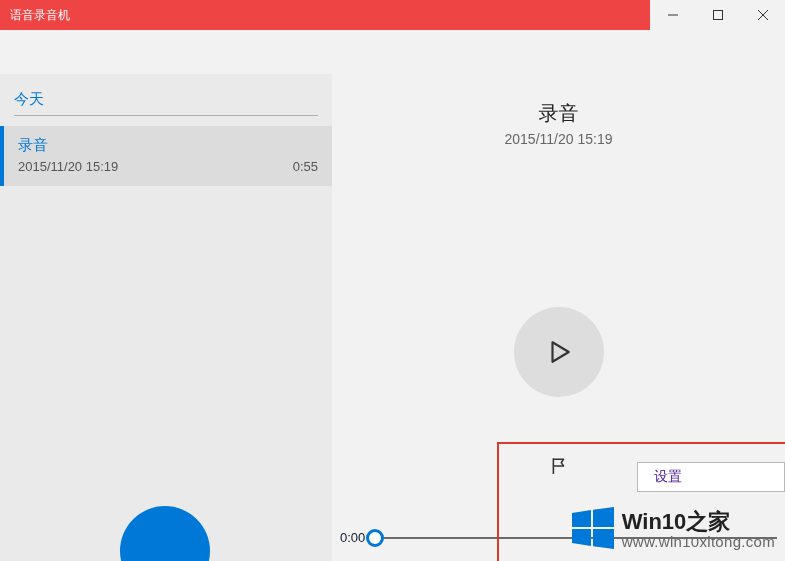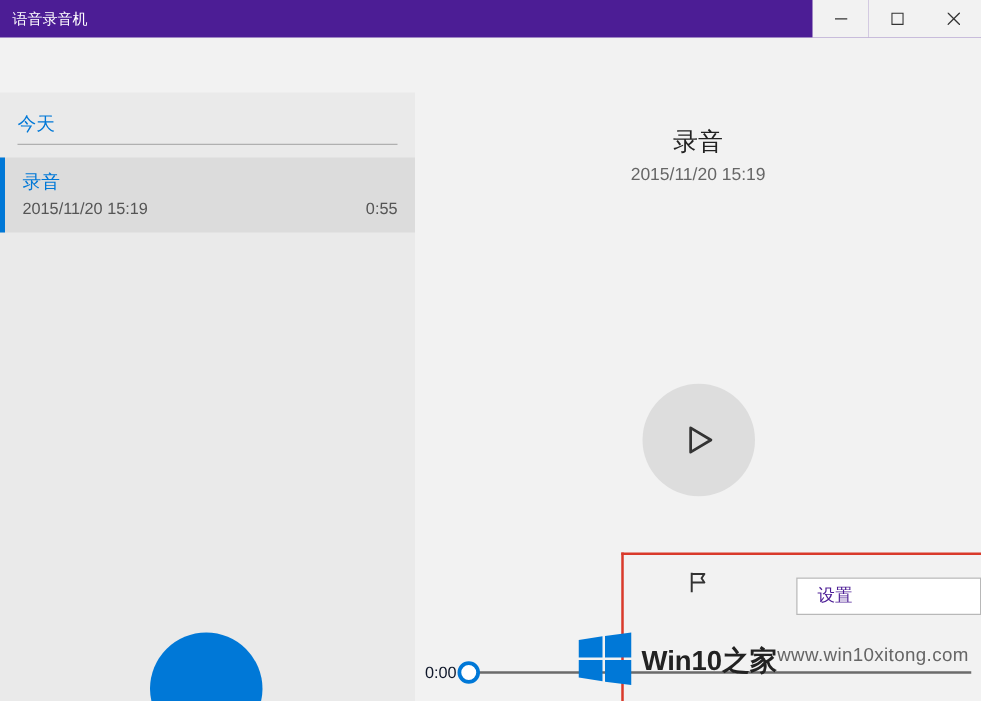--- a/index.html
+++ b/index.html
@@ -1,17 +1,17 @@
 <!DOCTYPE html>
 <html><head>
   <meta charset="utf-8">
   <style>
     * { margin: 0; padding: 0; box-sizing: border-box; }
     body { width: 785px; height: 561px; font-family: "Microsoft YaHei", "Segoe UI", sans-serif; overflow: hidden; position: relative; background: #f2f2f2; }
-    .titlebar { height: 30px; background: #4c1d95; display: flex; align-items: center; color: white; }
+    .titlebar { height: 30px; background: #ef4444; display: flex; align-items: center; color: white; }
     .titlebar-title { padding-left: 10px; font-size: 12px; flex: 1; }
     .win-controls { display: flex; height: 100%; }
     .win-btn { width: 45px; height: 30px; display: flex; align-items: center; justify-content: center; color: #333; background: #f2f2f2; }
     .win-btn svg { width: 10px; height: 10px; }
     .main { display: flex; height: calc(100% - 30px); margin-top: 44px; }
     .sidebar { width: 332px; background: #eaeaea; display: flex; flex-direction: column; }
     .section-header-wrap { padding: 0 14px; }
     .sh-text { display: block; padding: 16px 0 6px 0; border-bottom: 1px solid #b0b0b0; color: #0078d7; font-size: 15px; }
     .item { padding: 10px 14px 12px 14px; background: #dcdcdc; border-left: 4px solid #0078d7; margin-top: 10px; }
     .item-title { color: #0078d7; font-size: 15px; margin-bottom: 4px; }
@@ -27,21 +27,21 @@
     .flag-icon svg { width: 18px; height: 18px; }
     .timeline-row { position: absolute; bottom: 60px; left: 0; right: 0; display: flex; align-items: center; padding: 0 8px 0 4px; }
     .time-label { font-size: 13px; color: #0f172a; margin-right: 10px; margin-left: 4px; }
     .track { flex: 1; height: 2px; background: #6b6b6b; position: relative; }
     .thumb { position: absolute; left: 0; top: 50%; transform: translate(-50%, -50%); width: 18px; height: 18px; border-radius: 50%; background: #fff; border: 3px solid #0078d7; }
     .red-box { position: absolute; border: 2px solid #d93a2b; pointer-events: none; }
     .red-outer { left: 497px; top: 442px; width: 288px; height: 119px; border-right: none; border-bottom: none; }
     .menubox { position: absolute; left: 637px; top: 462px; width: 148px; height: 30px; background: #fff; border: 1px solid #b8b8b8; display: flex; align-items: center; padding-left: 16px; font-size: 14px; color: #4c1d95; }
     .watermark { position: absolute; right: 10px; bottom: 6px; display: flex; align-items: center; gap: 6px; }
     .wm-logo svg { width: 46px; height: 46px; }
-    .wm-text { display: flex; flex-direction: row; line-height: 1.1; }
+    .wm-text { display: flex; flex-direction: column; line-height: 1.1; }
     .wm-big { font-size: 22px; font-weight: 700; color: #222; }
     .wm-small { font-size: 15px; color: #666; letter-spacing: 0.3px; }
   </style>
 </head>
 <body>
 
 <div class="titlebar">
   <div class="titlebar-title">语音录音机</div>
   <div class="win-controls">
     <div class="win-btn">

